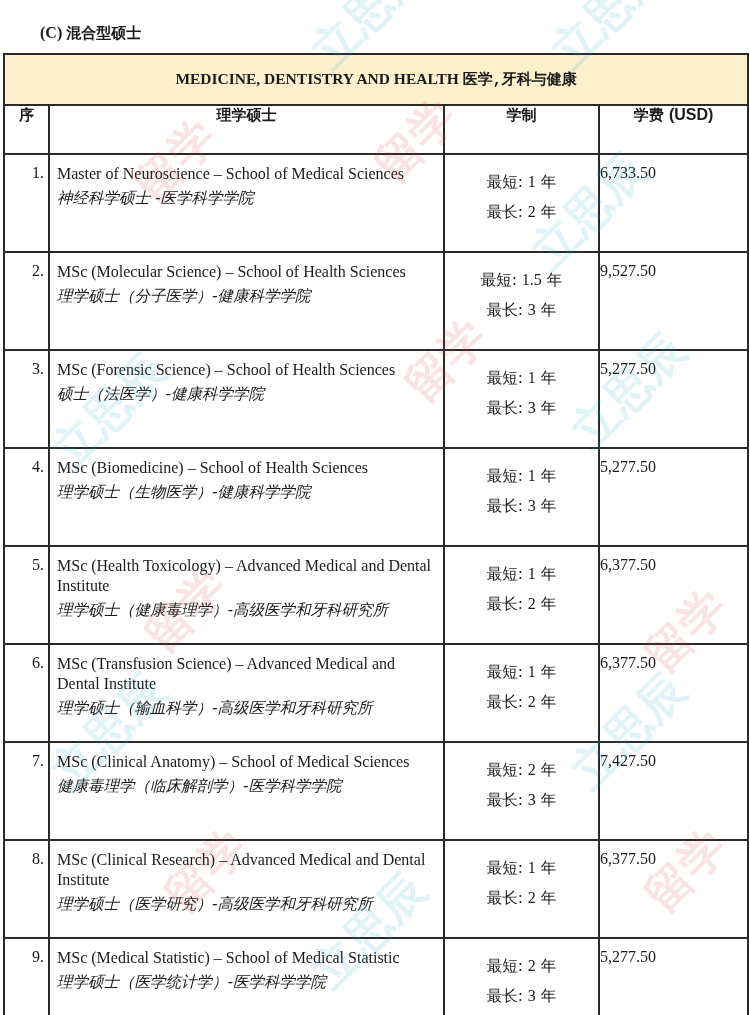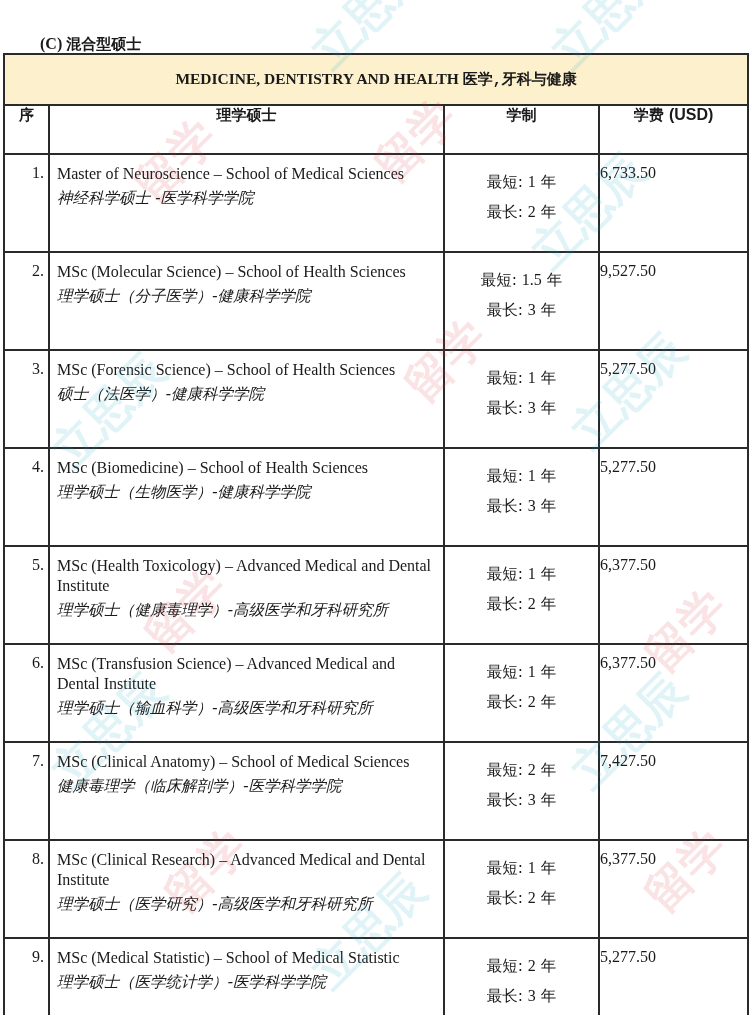--- a/index.html
+++ b/index.html
@@ -8,21 +8,21 @@
     font-family: "Liberation Serif", "DejaVu Serif", serif; color: #1a1a1a;
   }
   .watermark {
     position: absolute; pointer-events: none; font-family: "DejaVu Sans", sans-serif;
     font-weight: bold; font-size: 46px; transform: rotate(-45deg); opacity: 0.13;
     white-space: nowrap; z-index: 5;
   }
   .wm-blue { color: #1aa7c9; }
   .wm-red { color: #e0323a; }
   .section-title {
-    position: absolute; left: 40px; top: 35px; font-size: 16px; font-weight: bold;
+    position: absolute; left: 40px; top: 24px; font-size: 16px; font-weight: bold;
     font-family: "Liberation Serif", serif;
   }
   .section-title .cn { font-family: "DejaVu Sans", sans-serif; font-size: 15px; }
   table.grid {
     position: absolute; left: 3px; top: 53px; width: 744px;
     border-collapse: collapse; table-layout: fixed;
   }
   table.grid td, table.grid th { border: 2px solid #2a2a2a; padding: 0; vertical-align: top; }
   .banner {
     background: #fdf0cc; height: 49px; text-align: center; vertical-align: middle !important;

